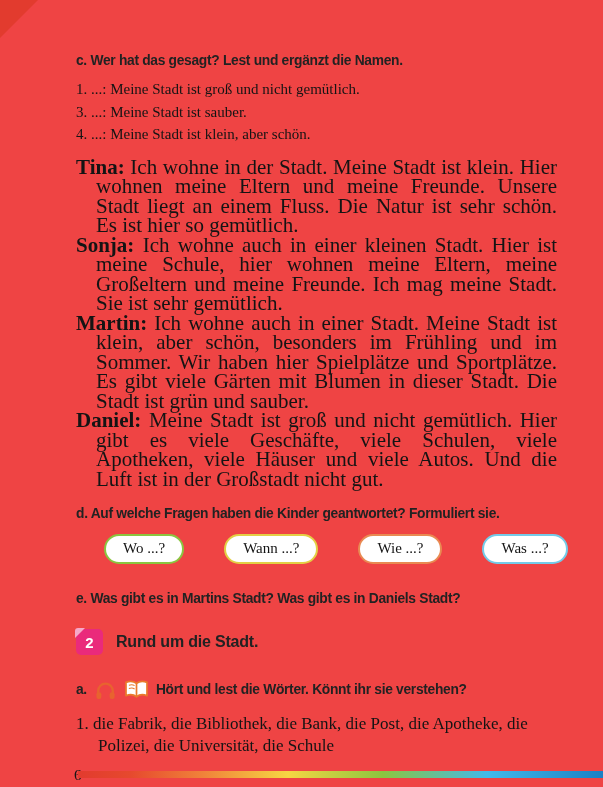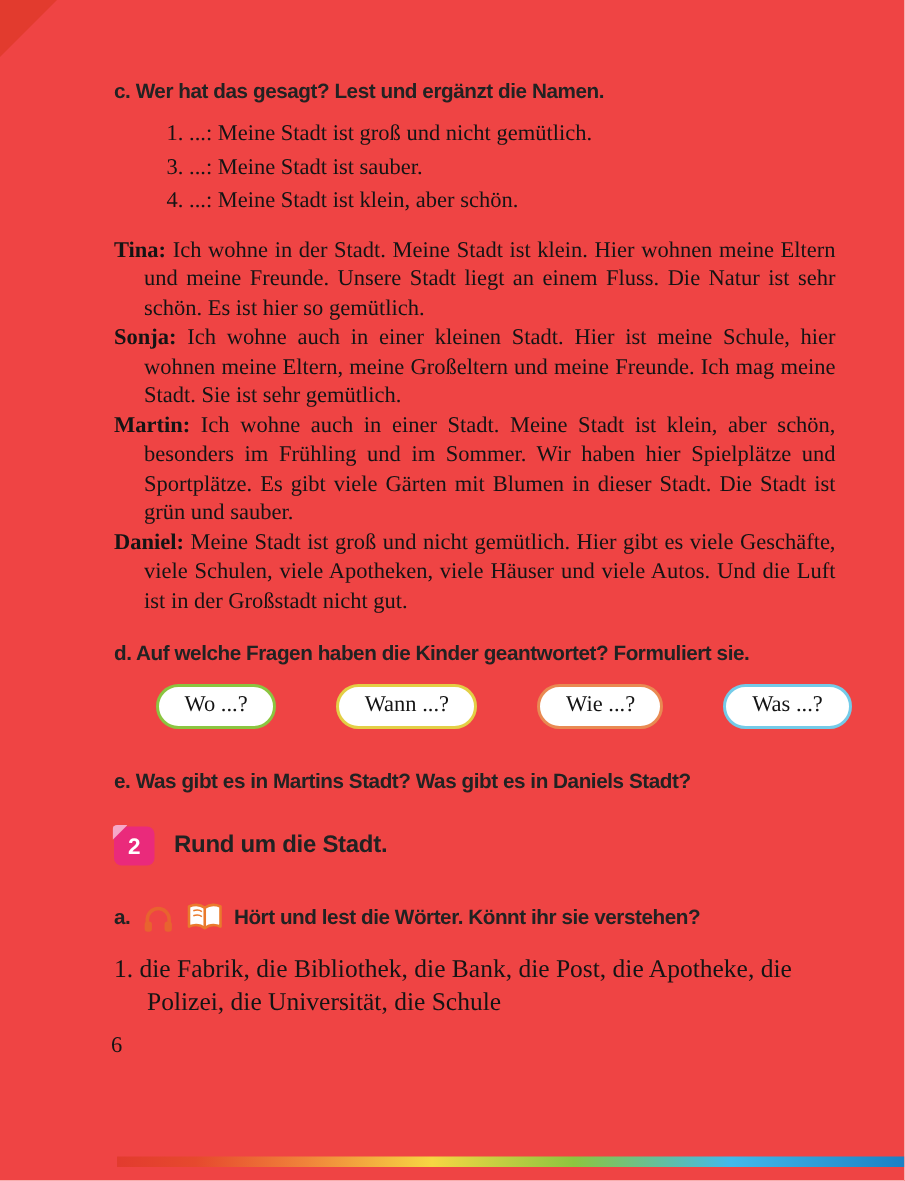--- a/index.html
+++ b/index.html
@@ -31,26 +31,25 @@
     line-height: 17px;
   }
   .h-d { margin-top: 16px; }
   .h-e { margin-top: 26px; }
 
   .fill-list {
     list-style: none;
     margin-top: 9px;
     font-size: 15px;
     line-height: 22.5px;
-    margin-left: 35px;
   }
 
   .dialogues { margin-top: 12px; }
   .dialogue {
-    font-size: 15px;
+    font-size: 21px;
     line-height: 19.5px;
     text-align: justify;
     padding-left: 20px;
     text-indent: -20px;
   }
   .dialogue strong { font-weight: 700; }
 
   .pills {
     display: flex;
     gap: 40px;

